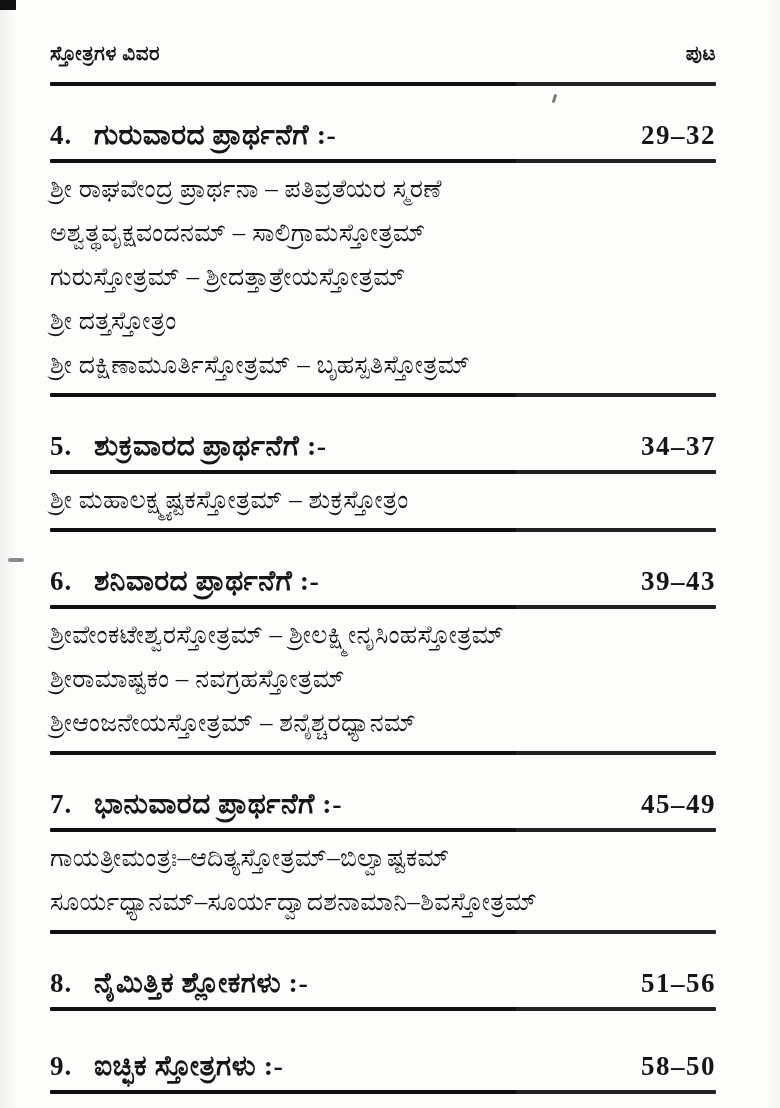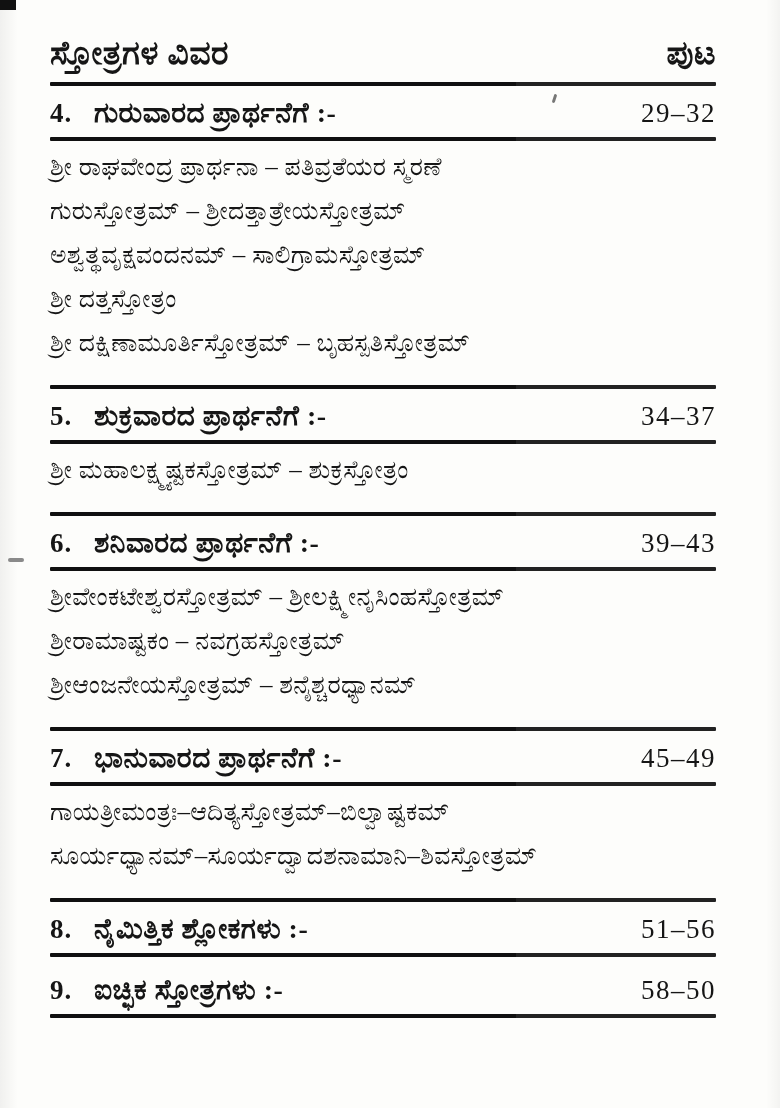--- a/index.html
+++ b/index.html
@@ -29,45 +29,45 @@
     position: absolute; left: 8px; top: 558px;
     width: 16px; height: 4px; background: #8a8a8a; border-radius: 2px;
   }
   .speck {
     position: absolute; left: 553px; top: 94px;
     width: 3px; height: 9px; background: #555;
     transform: rotate(18deg); border-radius: 2px; opacity: .8;
   }
   .toc-header {
     display: flex; justify-content: space-between; align-items: baseline;
-    font-weight: bold; font-size: 33px; line-height: 34px;
+    font-weight: bold; font-size: 20px; line-height: 34px;
     letter-spacing: .5px;
   }
   .rule {
     height: 4px;
     background: linear-gradient(90deg, #101010 0 70%, #222 70% 100%);
     border-radius: 1px;
     margin-top: 12px;
   }
   .sec-head {
     display: flex; align-items: baseline;
     padding: 8px 0 5px 0;
     font-weight: bold; font-size: 28px; line-height: 38px;
   }
   .sec-head .num {
     width: 44px; flex: 0 0 auto;
     font-size: 27px; letter-spacing: 1px;
   }
   .sec-head .title { flex: 1 1 auto; letter-spacing: .5px; }
   .sec-head .pages {
     flex: 0 0 auto;
-    font-size: 27px; font-weight: 400; letter-spacing: 1.5px;
+    font-size: 27px; font-weight: 700; letter-spacing: 1.5px; margin-top: 22px;
   }
   .sec-head + .rule, .items + .rule { margin-top: 0; }
-  .items { padding: 4px 0 20px 0; font-family: Liberation Serif, serif; }
+  .items { padding: 4px 0 6px 0; font-family: Liberation Serif, serif; }
   .items p {
     margin: 0; font-size: 25px; line-height: 44px;
     letter-spacing: .3px; white-space: nowrap;
     font-weight: 500;
   }
   .toc-section:last-child .sec-head { padding-top: 14px; }
 </style>
 </head>
 <body style="color: rgb(22, 22, 22); background: rgb(253, 253, 251);">
 
@@ -86,22 +86,22 @@
   <main id="toc">
       <section class="toc-section">
         <div class="sec-head">
           <span class="num">4.</span>
           <span class="title">ಗುರುವಾರದ ಪ್ರಾರ್ಥನೆಗೆ :-</span>
           <span class="pages">29–32</span>
         </div>
         <div class="rule"></div>
         <div class="items">
           <p>ಶ್ರೀ ರಾಘವೇಂದ್ರ ಪ್ರಾರ್ಥನಾ – ಪತಿವ್ರತೆಯರ ಸ್ಮರಣೆ</p>
+          <p>ಅಶ್ವತ್ಥವೃಕ್ಷವಂದನಮ್ – ಸಾಲಿಗ್ರಾಮಸ್ತೋತ್ರಮ್</p>
           <p>ಗುರುಸ್ತೋತ್ರಮ್ – ಶ್ರೀದತ್ತಾತ್ರೇಯಸ್ತೋತ್ರಮ್</p>
-          <p>ಅಶ್ವತ್ಥವೃಕ್ಷವಂದನಮ್ – ಸಾಲಿಗ್ರಾಮಸ್ತೋತ್ರಮ್</p>
           <p>ಶ್ರೀ ದತ್ತಸ್ತೋತ್ರಂ</p>
           <p>ಶ್ರೀ ದಕ್ಷಿಣಾಮೂರ್ತಿಸ್ತೋತ್ರಮ್ – ಬೃಹಸ್ಪತಿಸ್ತೋತ್ರಮ್</p>
         </div>
         <div class="rule"></div>
       </section>
       <section class="toc-section">
         <div class="sec-head">
           <span class="num">5.</span>
           <span class="title">ಶುಕ್ರವಾರದ ಪ್ರಾರ್ಥನೆಗೆ :-</span>
           <span class="pages">34–37</span>

